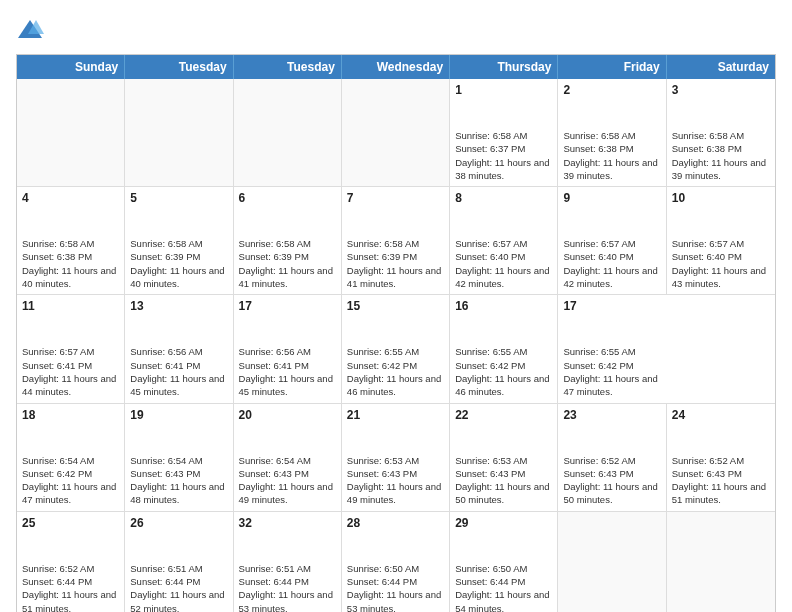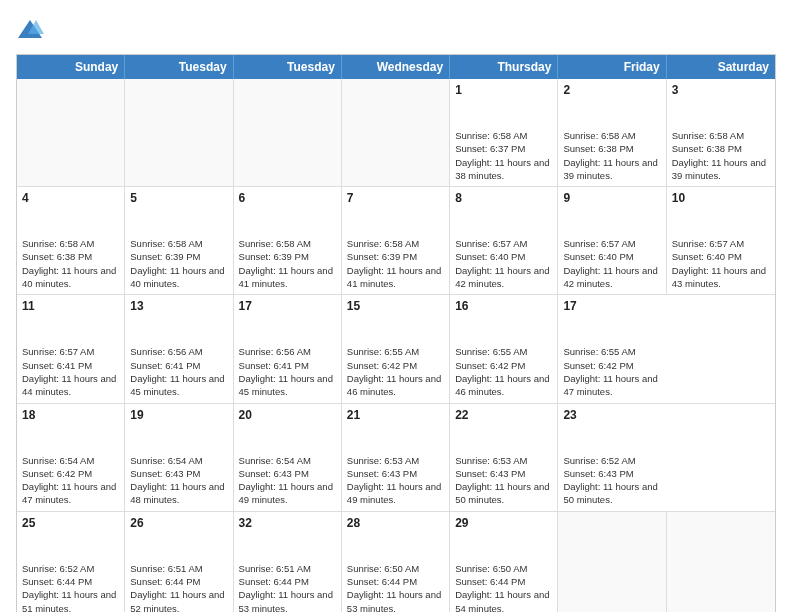--- a/index.html
+++ b/index.html
@@ -304,20 +304,27 @@
 Daylight: 11 hours
 and 50 minutes.</div>
           </div>
           <div class="cal-cell">
             <div class="day-num">23</div>
             <div class="day-info">Sunrise: 6:52 AM
 Sunset: 6:43 PM
 Daylight: 11 hours
 and 50 minutes.</div>
           </div>
+          <div class="cal-cell">
+            <div class="day-num">24</div>
+            <div class="day-info">Sunrise: 6:52 AM
+Sunset: 6:43 PM
+Daylight: 11 hours
+and 51 minutes.</div>
+          </div>
         </div>
         <div class="cal-row">
           <div class="cal-cell">
             <div class="day-num">25</div>
             <div class="day-info">Sunrise: 6:52 AM
 Sunset: 6:44 PM
 Daylight: 11 hours
 and 51 minutes.</div>
           </div>
           <div class="cal-cell">

